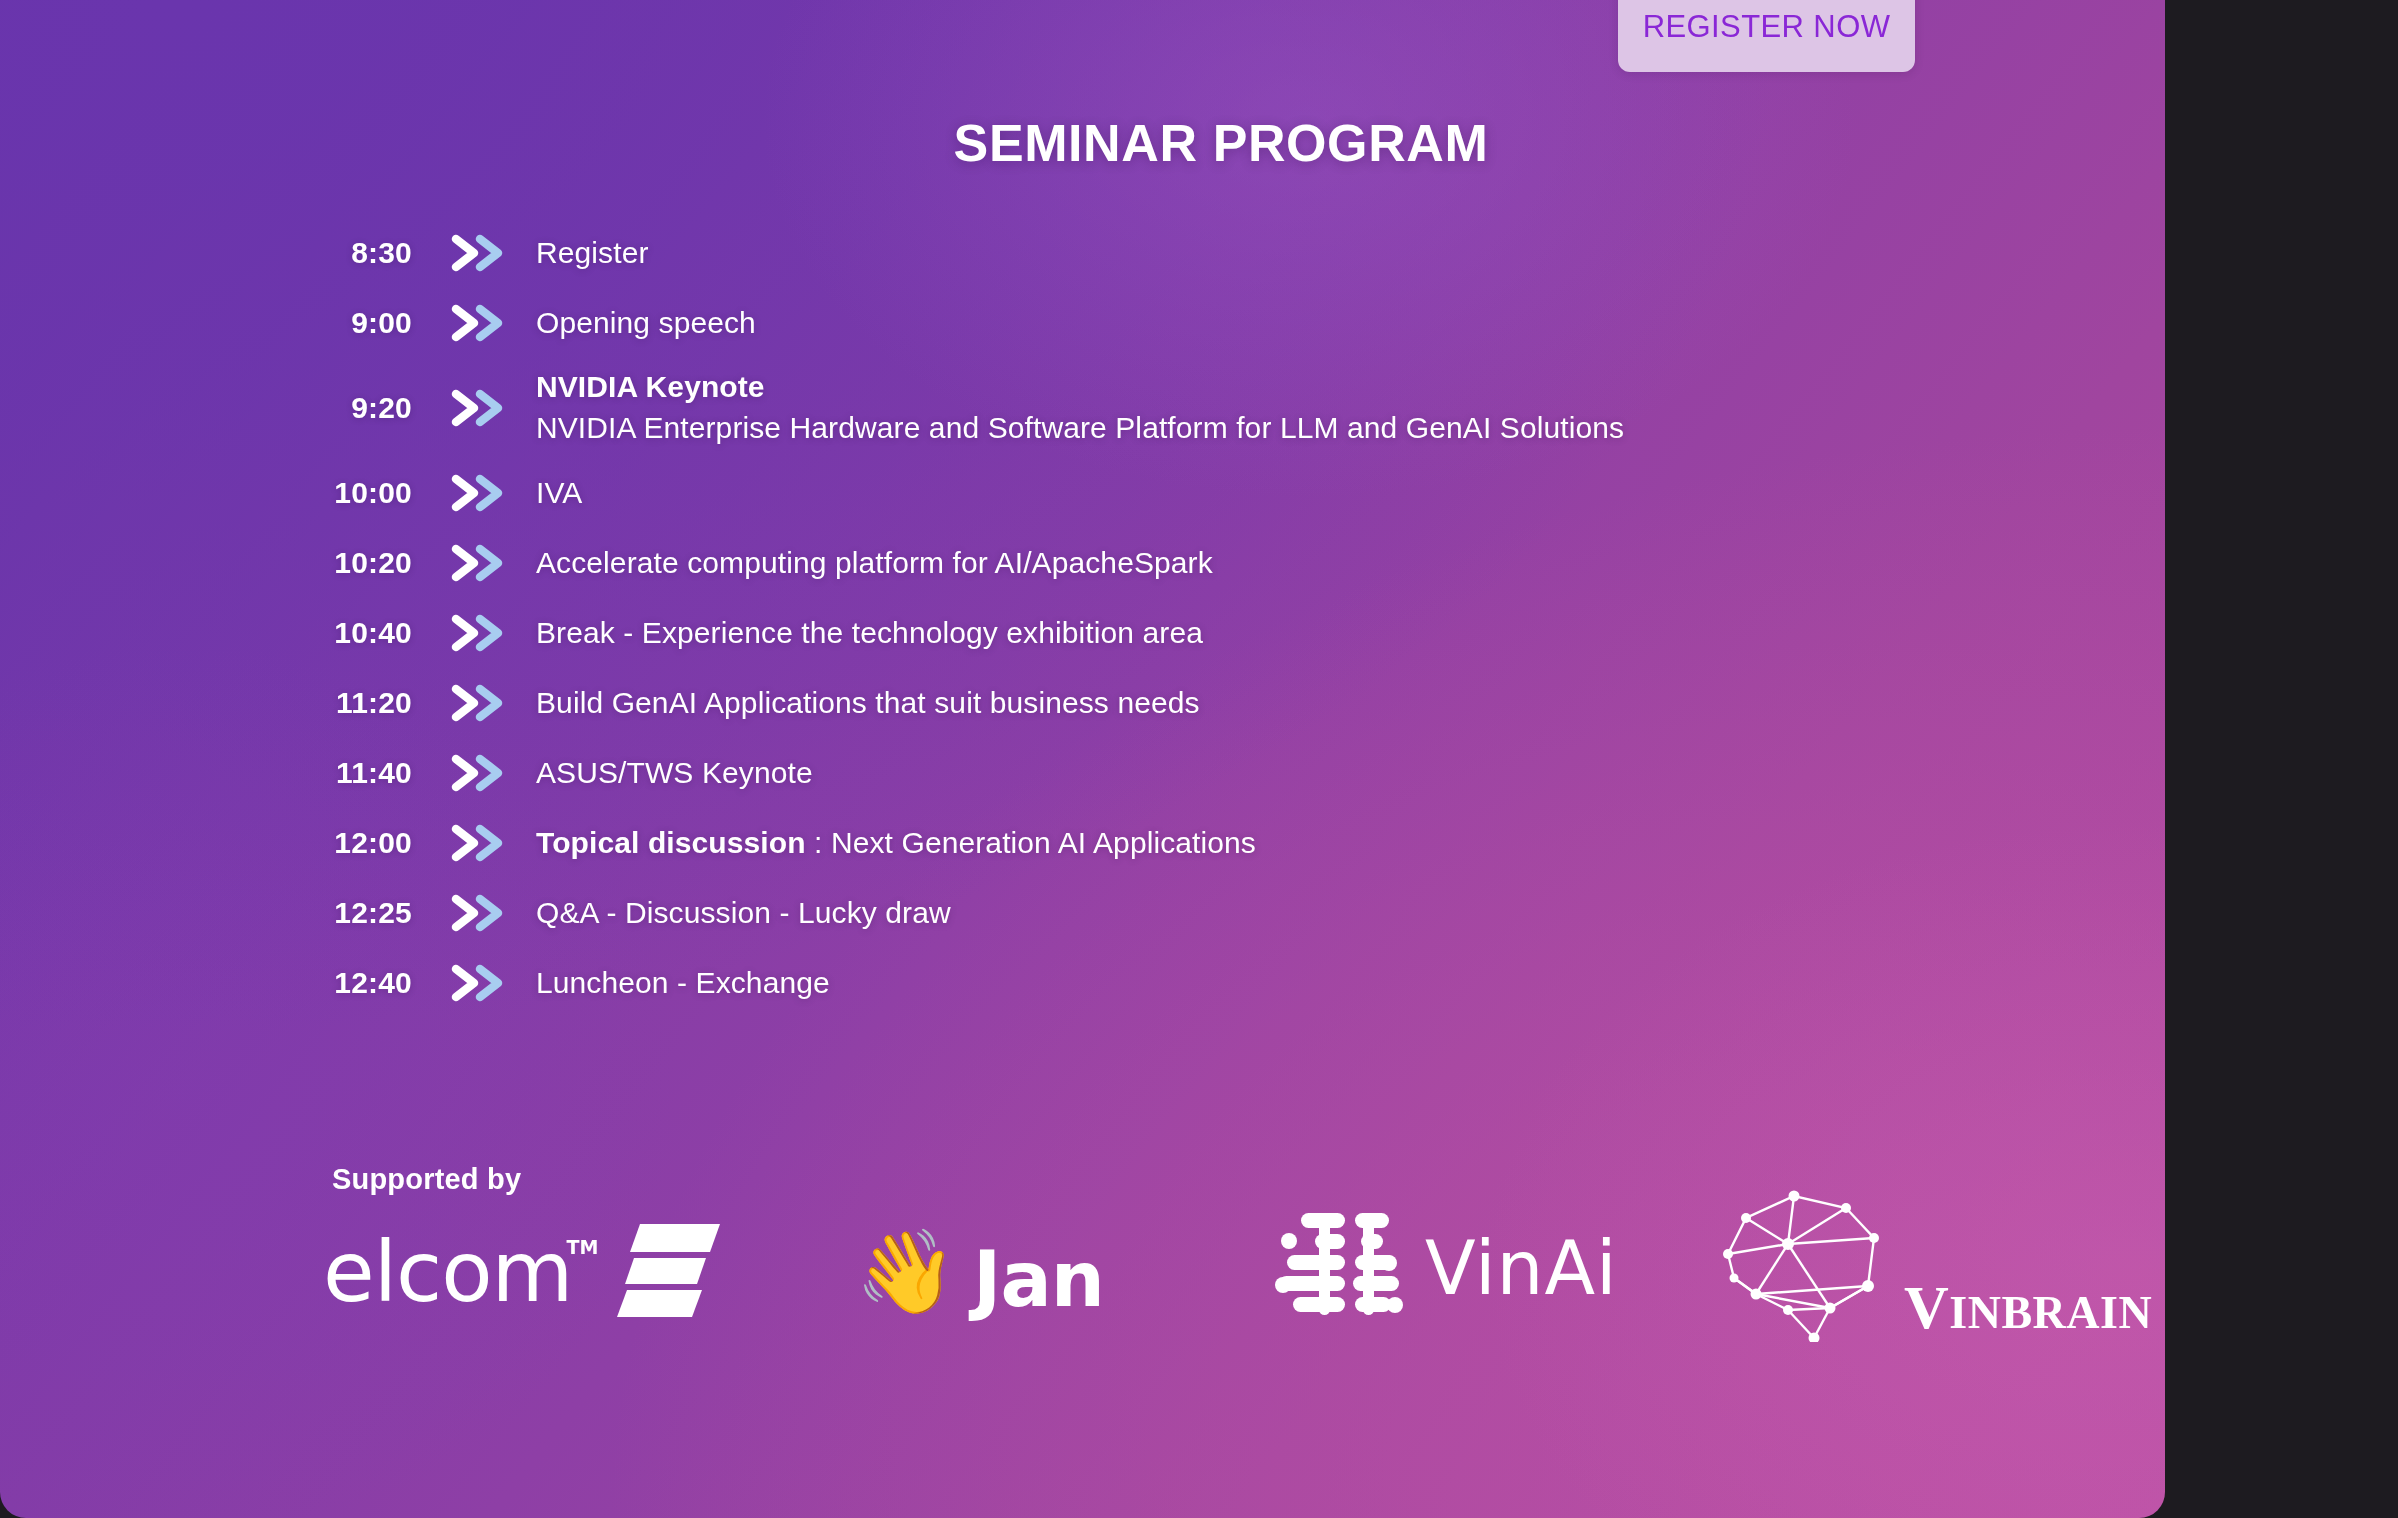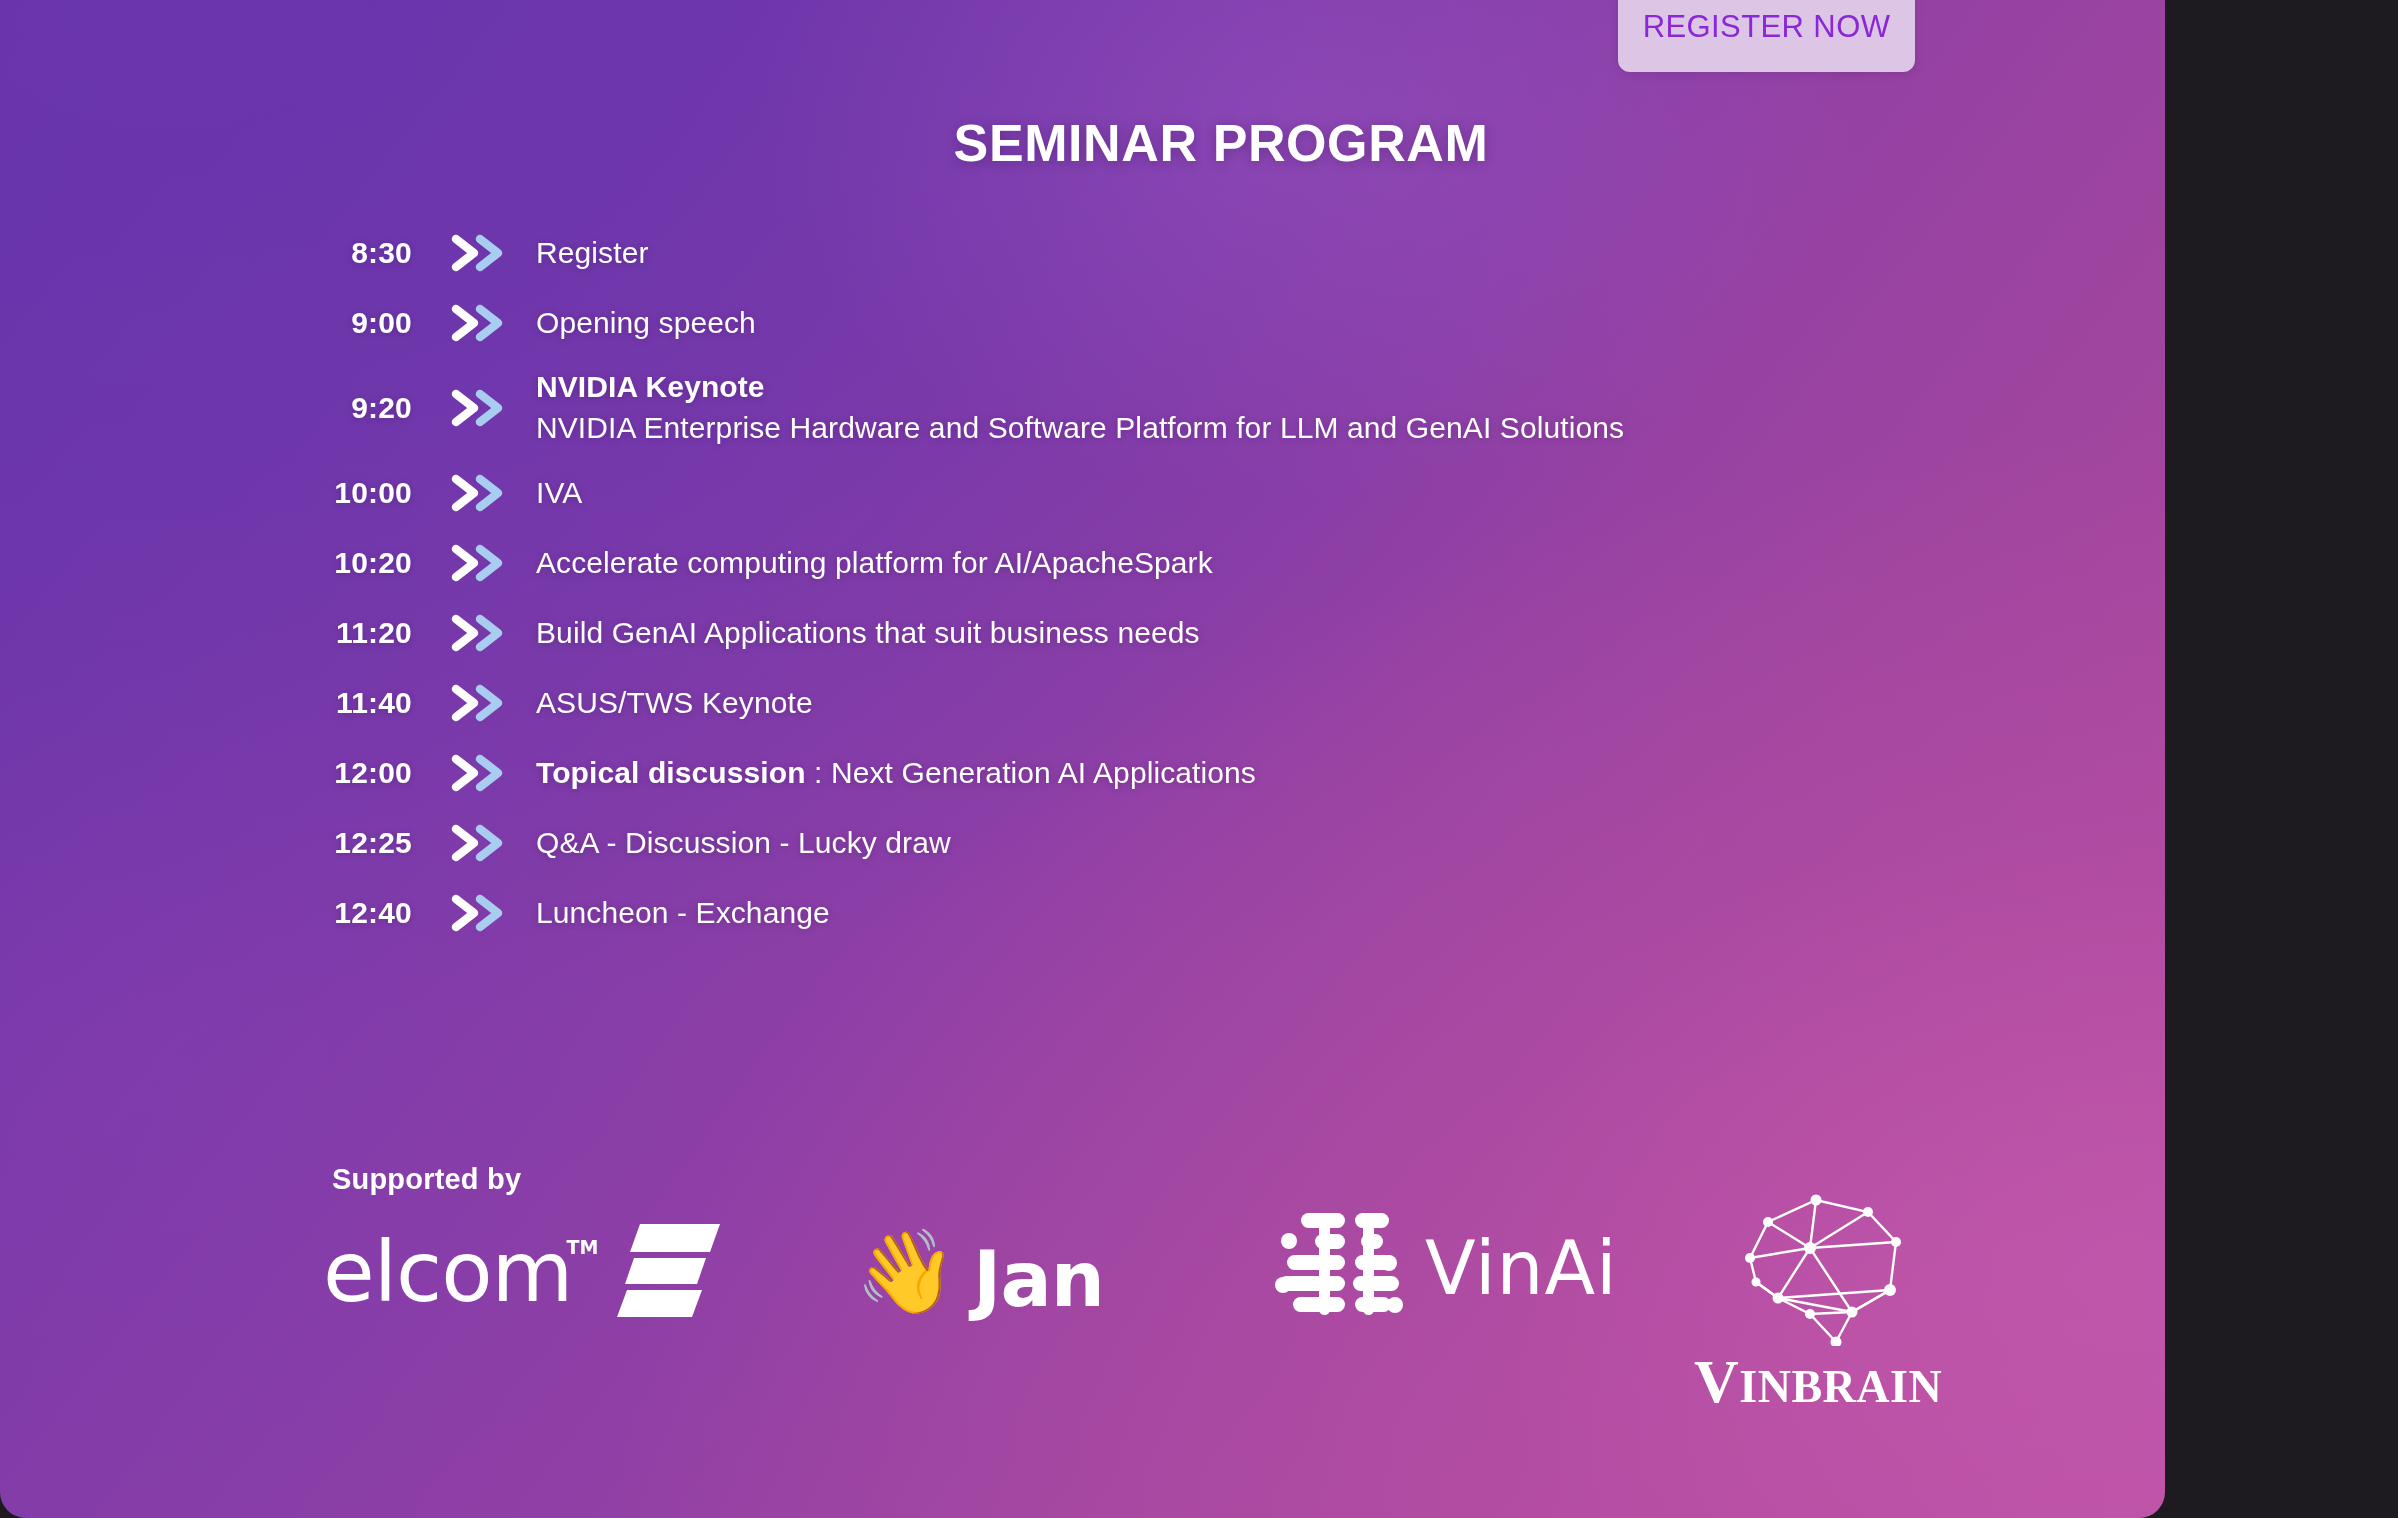--- a/index.html
+++ b/index.html
@@ -184,21 +184,21 @@
     color: #ffffff;
     font-size: 74px;
     font-weight: 500;
     letter-spacing: 1px;
     line-height: 1;
     margin-left: 22px;
     font-family: "DejaVu Sans", sans-serif;
   }
 
   
-  .logo-vinbrain { left: 1410px; top: -26px; align-items: flex-end; height: 160px; flex-direction: column; }
+  .logo-vinbrain { left: 1410px; top: -26px; align-items: flex-end; height: 160px; }
   .vinbrain-word {
     color: #ffffff;
     font-size: 46px;
     font-weight: bold;
     letter-spacing: 0.5px;
     line-height: 1;
     margin-left: -16px;
     margin-bottom: 8px;
     font-family: "Liberation Serif", serif;
   }
@@ -270,20 +270,32 @@
         <div class="time">10:20</div>
         <div class="chev">
           <svg width="68" height="40" viewBox="0 0 68 40" aria-hidden="true">
             <g fill="none" stroke-width="8.5" stroke-linecap="round" stroke-linejoin="round">
               <polyline points="34,6 52,20 34,34" stroke="#a8cdf0"></polyline>
               <polyline points="10,6 28,20 10,34" stroke="#ffffff"></polyline>
             </g>
           </svg>
         </div>
         <div class="desc"><span>Accelerate computing platform for AI/ApacheSpark</span></div>
+      </div>
+      <div class="row">
+        <div class="time">10:40</div>
+        <div class="chev">
+          <svg width="68" height="40" viewBox="0 0 68 40" aria-hidden="true">
+            <g fill="none" stroke-width="8.5" stroke-linecap="round" stroke-linejoin="round">
+              <polyline points="34,6 52,20 34,34" stroke="#a8cdf0"></polyline>
+              <polyline points="10,6 28,20 10,34" stroke="#ffffff"></polyline>
+            </g>
+          </svg>
+        </div>
+        <div class="desc"><span>Break - Experience the technology exhibition area</span></div>
       </div>
       <div class="row">
         <div class="time">11:20</div>
         <div class="chev">
           <svg width="68" height="40" viewBox="0 0 68 40" aria-hidden="true">
             <g fill="none" stroke-width="8.5" stroke-linecap="round" stroke-linejoin="round">
               <polyline points="34,6 52,20 34,34" stroke="#a8cdf0"></polyline>
               <polyline points="10,6 28,20 10,34" stroke="#ffffff"></polyline>
             </g>
           </svg>

